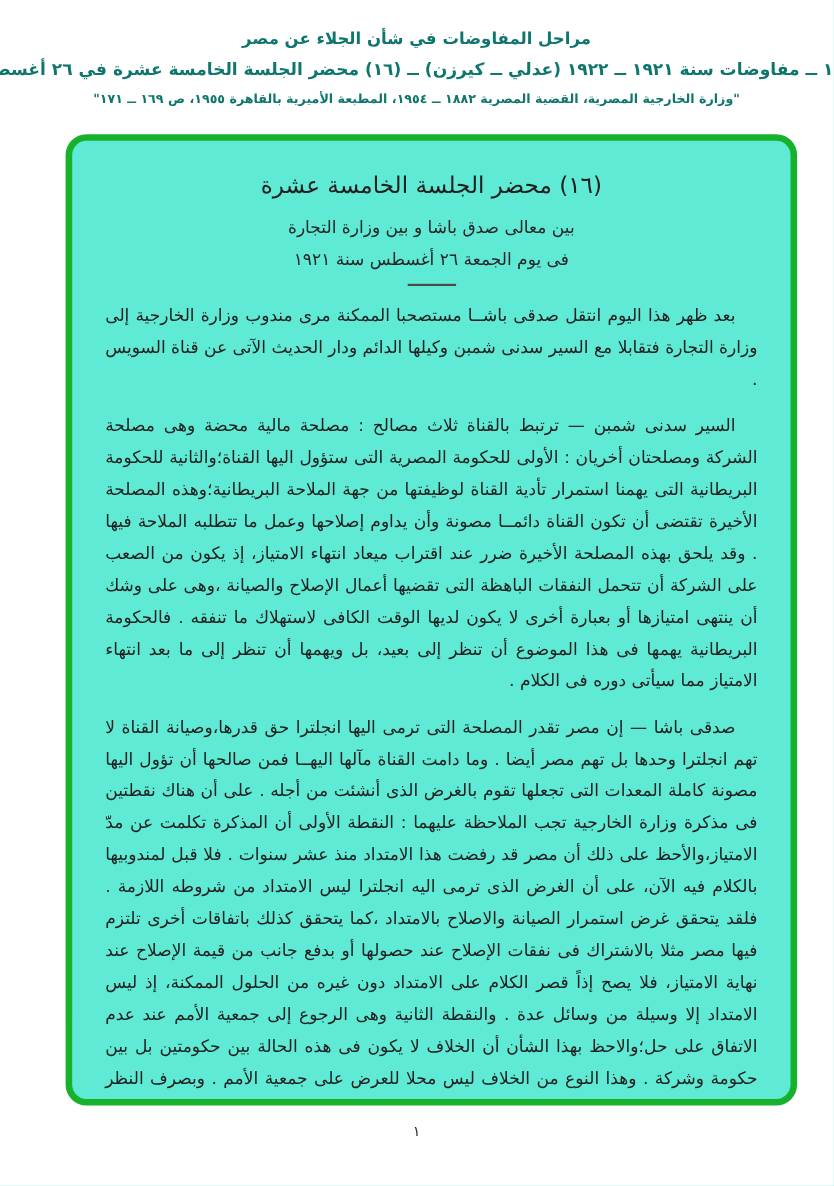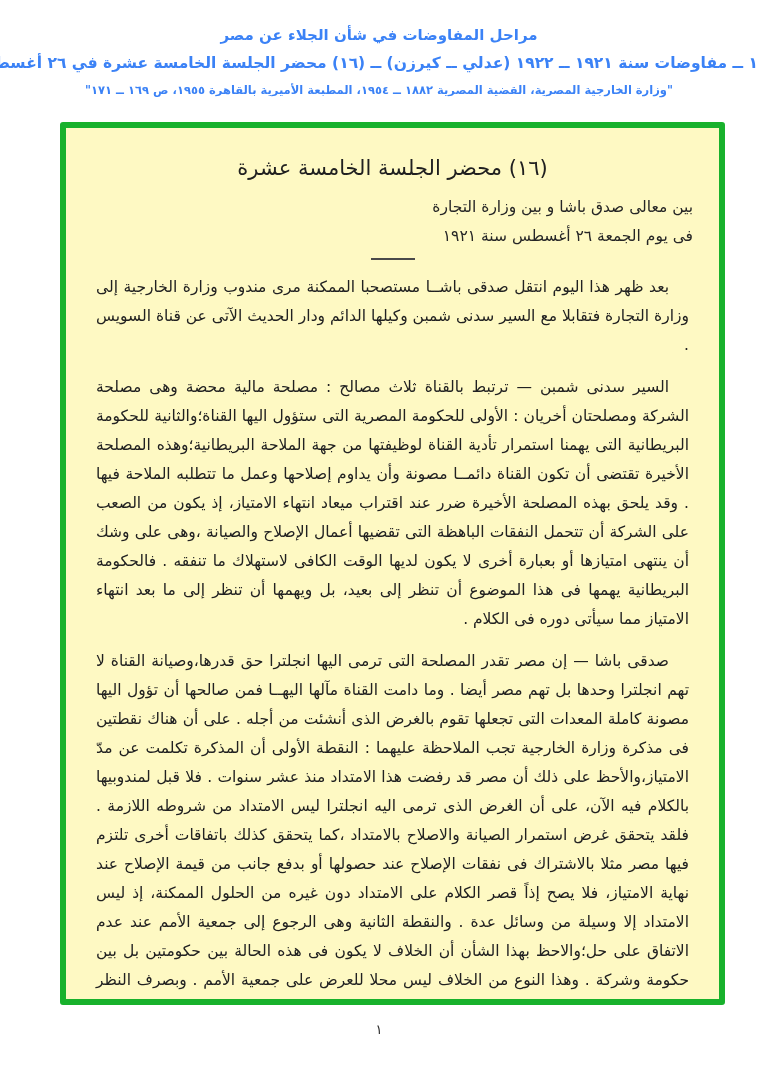--- a/index.html
+++ b/index.html
@@ -15,53 +15,55 @@
     overflow: hidden;
   }
 
   
   .top-header {
     position: absolute;
     top: 26px;
     left: 0;
     width: 758px;
     text-align: center;
-    color: #3b82f6;
+    color: #0f766e;
     font-weight: bold;
   }
   .h-title    { font-size: 15px;   letter-spacing: 0.2px; }
   .h-subtitle { font-size: 15.5px; margin-top: 10px; white-space: nowrap; }
   .h-source   { font-size: 11.5px; margin-top: 11px; }
 
   
   .scan-box {
     position: absolute;
     left: 60px;
     top: 122px;
     width: 665px;
     height: 883px;
-    background: #fef9c3;
+    background: #5eead4;
     border: 6px solid var(--accent);
-    border-radius: 3px;
+    border-radius: 19px;
     padding: 16px 26px 10px 26px;
     overflow: hidden;
     color: var(--ink);
   }
   .doc-title {
     text-align: center;
     font-size: 21px;
     margin-top: 12px;
     color: #202020;
   }
   .doc-subtitle {
+    text-align: center;
     font-size: 15.5px;
     margin-top: 18px;
     color: #262626;
   }
   .doc-date {
+    text-align: center;
     font-size: 15.5px;
     margin-top: 11px;
     color: #262626;
   }
   .section-divider {
     width: 44px;
     height: 0;
     border-top: 2px solid #4a4a4a;
     margin: 13px auto 2px auto;
   }

